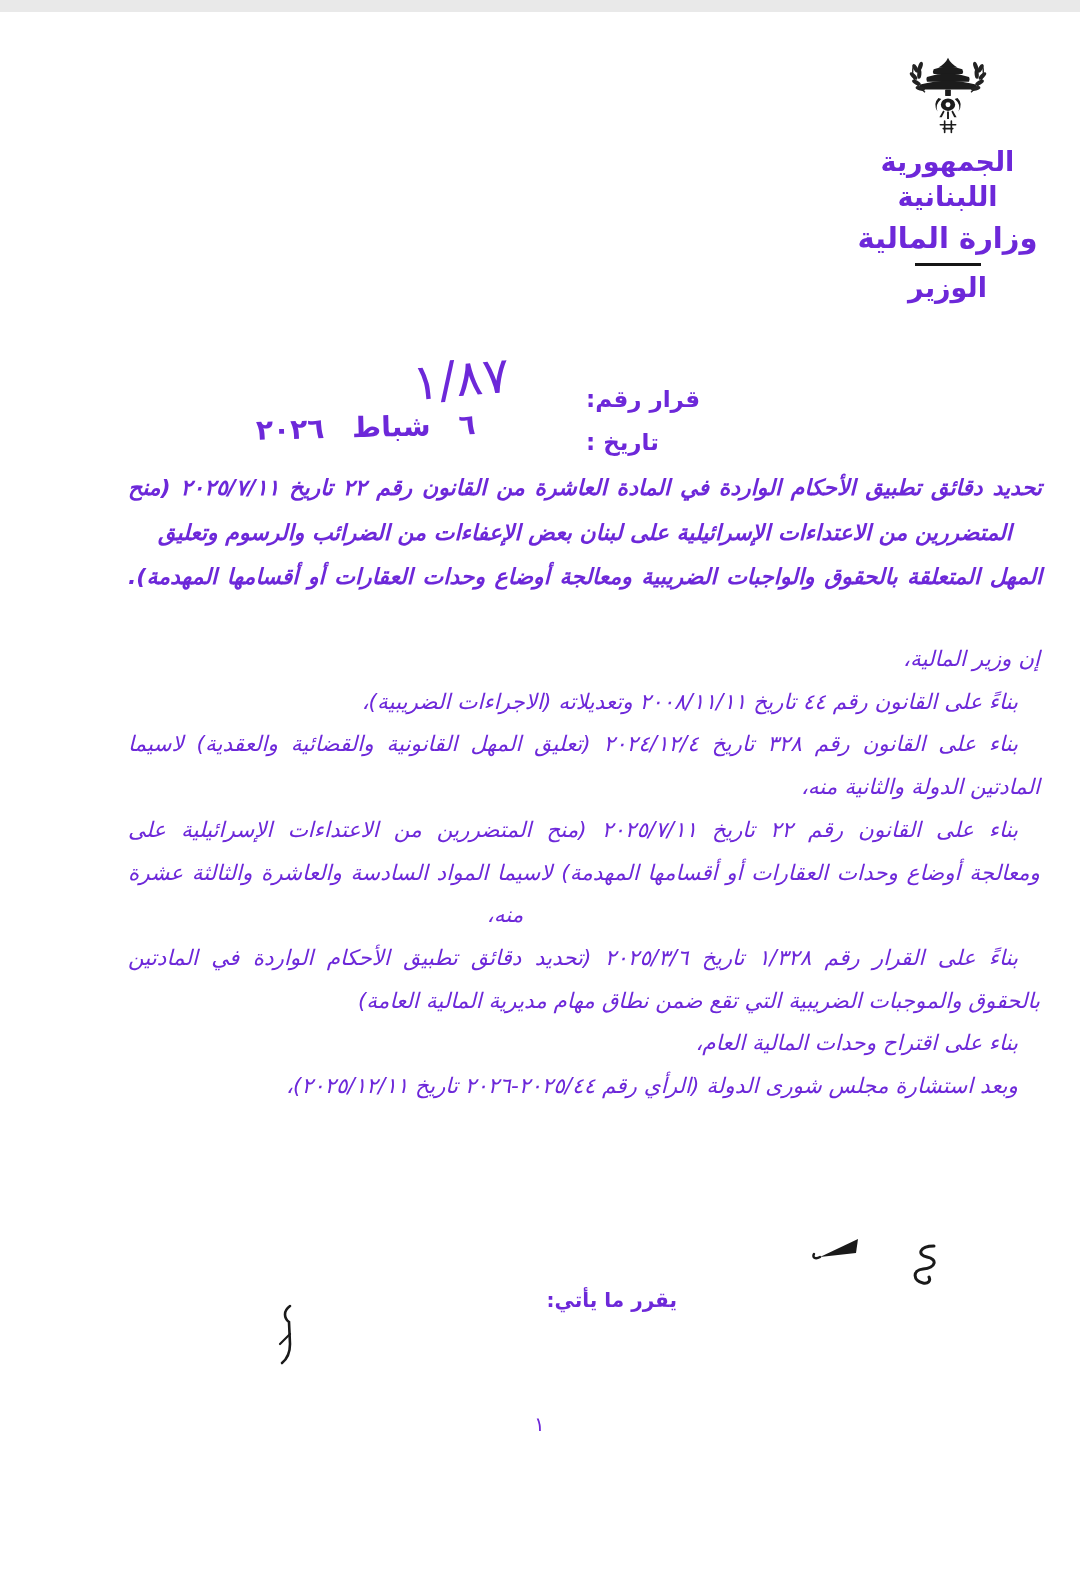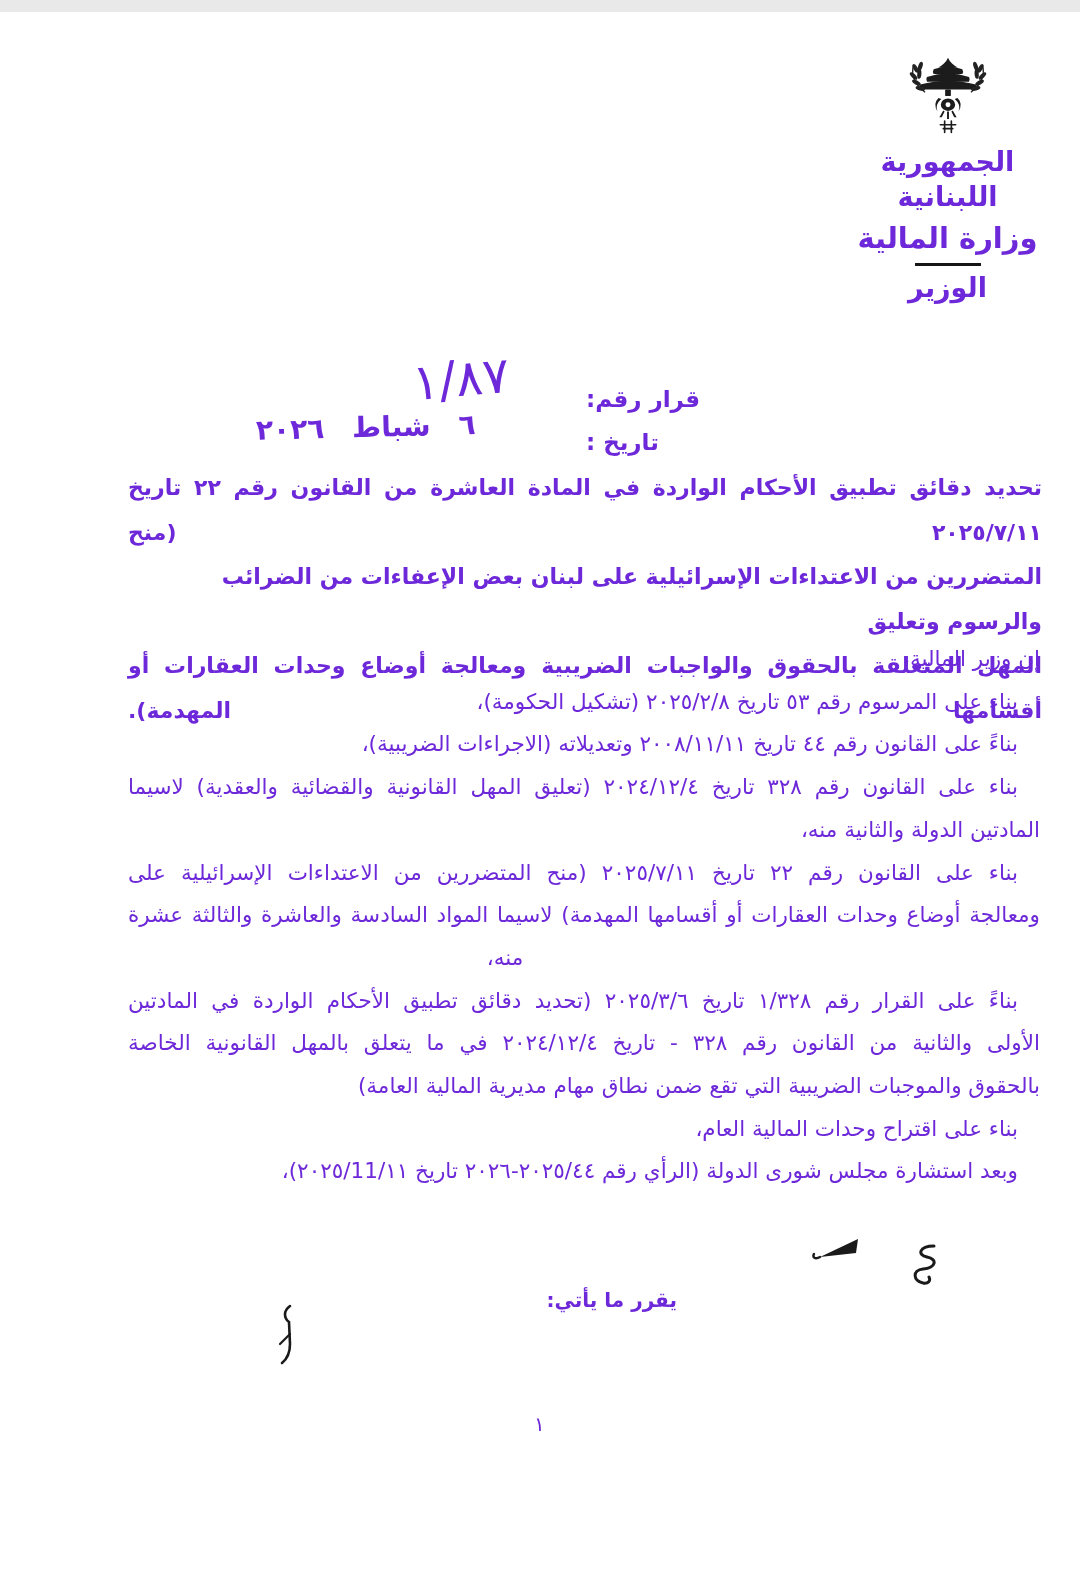--- a/index.html
+++ b/index.html
@@ -25,23 +25,23 @@
         font-weight:bold;font-size:23px;line-height:43px;white-space:nowrap;}
   .hw-number{position:absolute;left:412px;top:338px;font-size:50px;
              letter-spacing:5px;transform:rotate(-5deg);white-space:nowrap;}
   .hw-date{position:absolute;left:256px;top:399px;font-size:28px;font-weight:bold;
            word-spacing:18px;letter-spacing:1px;transform:rotate(-1.5deg);white-space:nowrap;}
   
   .title-block{position:absolute;top:454px;left:128px;right:38px;
                font-weight:bold;font-size:22px;line-height:44.5px;}
   .preamble{position:absolute;top:626px;left:128px;right:40px;
             font-size:21.5px;line-height:42.7px;}
-  .line{text-align:right;}
+  .line{text-align:right;font-style:italic;}
   .line.jl{text-align:justify;text-align-last:justify;}
-  .line.center{text-align:right;}
+  .line.center{text-align:center;}
   .line.indent{padding-right:22px;}
   .line.indent-big{padding-right:158px;text-align:center;}
   
   .decree{position:absolute;top:1276px;right:403px;font-size:20px;font-weight:bold;}
   .mark-flag{position:absolute;left:810px;top:1222px;}
   .mark-curl{position:absolute;left:906px;top:1230px;}
   .mark-margin{position:absolute;left:270px;top:1290px;}
   .page-number{position:absolute;top:1400px;left:534px;font-size:20px;}
   .scan-bar{position:absolute;bottom:0;left:0;width:100%;height:9px;}
 </style>
@@ -114,44 +114,42 @@
 
       <div class="line center">المتضررين من الاعتداءات الإسرائيلية على لبنان بعض الإعفاءات من الضرائب والرسوم وتعليق</div>
 
       <div class="line jl">المهل المتعلقة بالحقوق والواجبات الضريبية ومعالجة أوضاع وحدات العقارات أو أقسامها المهدمة).</div>
     </section>
 
   <section class="preamble">
 
       <div class="line right">إن وزير المالية،</div>
 
-      <div class="line right indent">بناء على المرسوم رقم ٥٣ تاريخ ٢٠٢٥/٢/٨ (تشكيل الحكومة)،</div>
 
       <div class="line right indent">بناءً على القانون رقم ٤٤ تاريخ ٢٠٠٨/١١/١١ وتعديلاته (الاجراءات الضريبية)،</div>
 
       <div class="line jl indent">بناء على القانون رقم ٣٢٨ تاريخ ٢٠٢٤/١٢/٤ (تعليق المهل القانونية والقضائية والعقدية) لاسيما</div>
 
       <div class="line right">المادتين الدولة والثانية منه،</div>
 
       <div class="line jl indent">بناء على القانون رقم ٢٢ تاريخ ٢٠٢٥/٧/١١ (منح المتضررين من الاعتداءات الإسرائيلية على</div>
 
 
       <div class="line jl">ومعالجة أوضاع وحدات العقارات أو أقسامها المهدمة) لاسيما المواد السادسة والعاشرة والثالثة عشرة</div>
 
       <div class="line right indent-big">منه،</div>
 
       <div class="line jl indent">بناءً على القرار رقم ١/٣٢٨ تاريخ ٢٠٢٥/٣/٦ (تحديد دقائق تطبيق الأحكام الواردة في المادتين</div>
 
-      <div class="line jl">الأولى والثانية من القانون رقم ٣٢٨ - تاريخ ٢٠٢٤/١٢/٤ في ما يتعلق بالمهل القانونية الخاصة</div>
 
       <div class="line right">بالحقوق والموجبات الضريبية التي تقع ضمن نطاق مهام مديرية المالية العامة)</div>
 
       <div class="line right indent">بناء على اقتراح وحدات المالية العام،</div>
 
-      <div class="line right indent">وبعد استشارة مجلس شورى الدولة (الرأي رقم ٢٠٢٥/٤٤-٢٠٢٦ تاريخ ٢٠٢٥/11/١١)،</div>
+      <div class="line right indent">وبعد استشارة مجلس شورى الدولة (الرأي رقم ٢٠٢٥/٤٤-٢٠٢٦ تاريخ ٢٠٢٥/١٢/١١)،</div>
     </section>
 
   <svg class="mark-flag" width="56" height="34" viewBox="0 0 56 34" aria-hidden="true">
     <path d="M48 5 L10 23 L46 19 Z" fill="#1a1a1a"></path>
     <path d="M10 23 C5 26 2 23 4 20" fill="none" stroke="#1a1a1a" stroke-width="2.4" stroke-linecap="round"></path>
   </svg>
   <svg class="mark-curl" width="38" height="48" viewBox="0 0 38 48" aria-hidden="true">
     <path d="M28 4 C13 4 11 13 21 15 C32 17 30 26 17 27 C6 28 7 39 17 41 C22 42 25 39 23 35" fill="none" stroke="#1a1a1a" stroke-width="3" stroke-linecap="round"></path>
   </svg>
 

